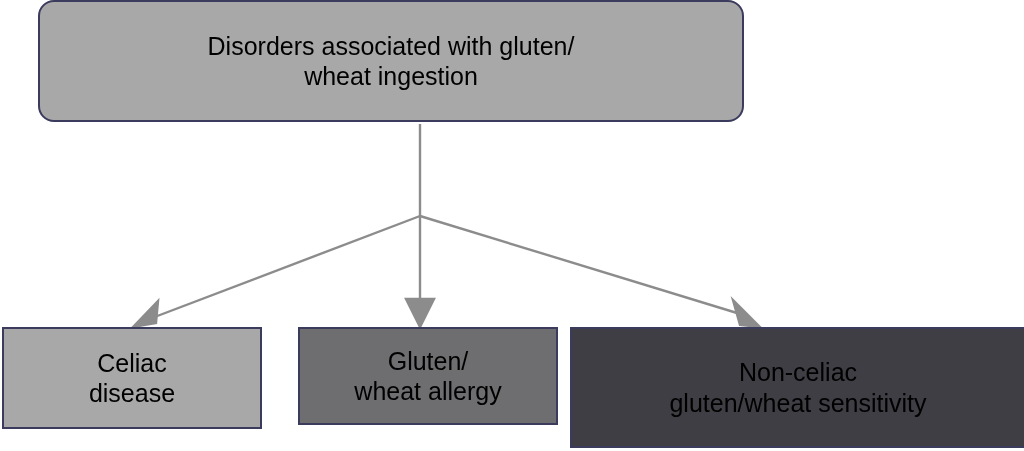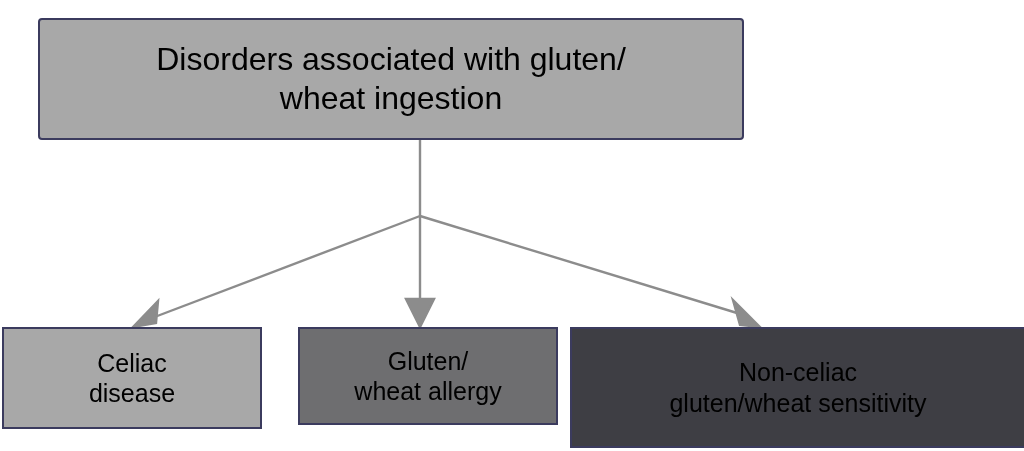--- a/index.html
+++ b/index.html
@@ -29,27 +29,27 @@
     display: flex;
     align-items: center;
     justify-content: center;
     text-align: center;
     color: #000000;
     line-height: 1.22;
     white-space: pre-line;
   }
   #node-root-box {
     left: 38px;
-    top: 18px;
+    top: 0;
     width: 706px;
     height: 122px;
     background: #a8a8a8;
     border: 2px solid #3b3b5e;
-    border-radius: 4px;
-    font-size: 32px;
+    border-radius: 16px;
+    font-size: 25px;
     padding: 0 14px;
   }
   #node-celiac-box {
     left: 2px;
     top: 327px;
     width: 260px;
     height: 102px;
     background: #a8a8a8;
     border: 2px solid #3b3b5e;
     font-size: 25px;

